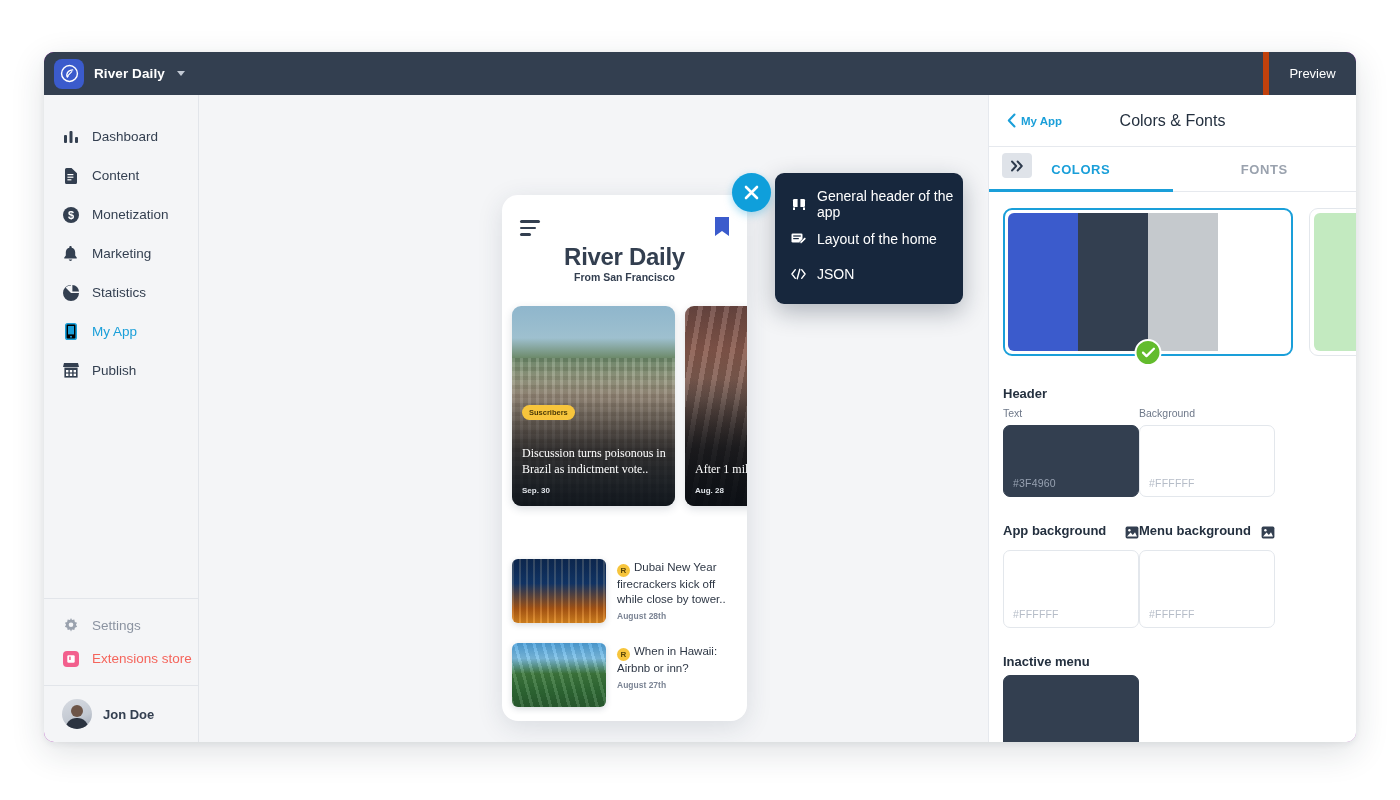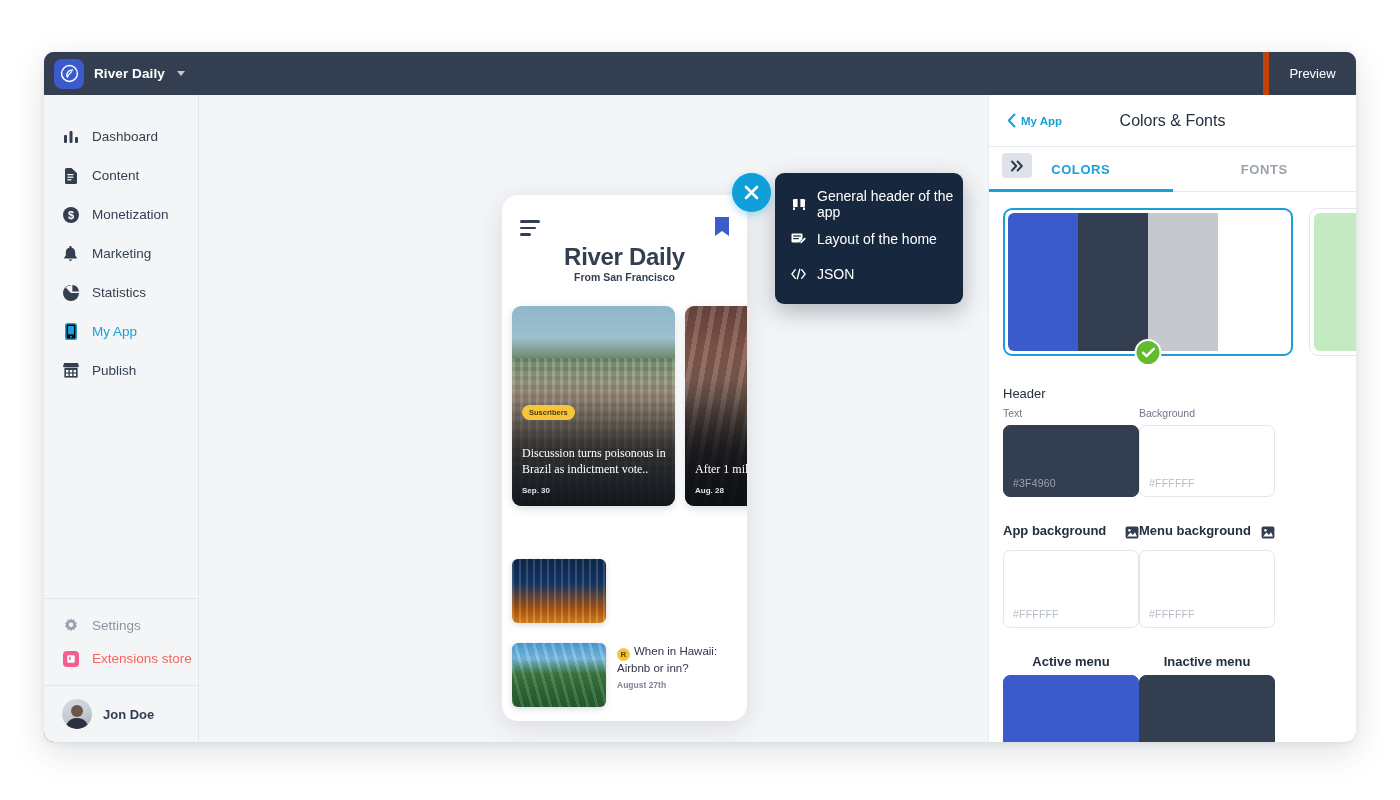--- a/index.html
+++ b/index.html
@@ -283,25 +283,25 @@
   .palette.selected { border: 2px solid #1a9fd9; padding: 3px; }
   .pal-strips { display: flex; height: 100%; border-radius: 6px; overflow: hidden; }
   .pal-strips span { flex: 1; }
   .check {
     position: absolute; left: 50%; bottom: -12px; transform: translateX(-50%);
     width: 27px; height: 27px; border-radius: 50%;
     background: #63bc2d; border: 2px solid #fff;
     display: flex; align-items: center; justify-content: center;
   }
 
-  .sect-title { font-size: 13px; font-weight: 400; color: #24303f; margin: 26px 0 6px 0; }
+  .sect-title { font-size: 13px; font-weight: 700; color: #24303f; margin: 26px 0 6px 0; }
   .grid2 { display: flex; }
   .field { width: 136px; flex: 0 0 136px; }
   .field-label { font-size: 10.5px; color: #6e7889; margin-bottom: 6px; }
-  .field-label.bold { font-size: 13px; font-weight: 700; color: #24303f; text-align: center; }
+  .field-label.bold { font-size: 13px; font-weight: 700; color: #24303f; }
   .lbl-row { display: flex; align-items: center; justify-content: space-between; margin: 26px 0 6px 0; }
   .swatch {
     height: 72px; border-radius: 7px; position: relative;
     border: 1px solid #e3e7ec;
   }
   .swatch .hex {
     position: absolute; left: 9px; bottom: 7px;
     font-size: 10.5px; letter-spacing: .2px;
   }
   .swatch.dark { background: #333f50; border-color: #333f50; }
@@ -477,20 +477,26 @@
           <div class="hero-img street"></div>
           <div class="hero-scrim"></div>
           <div class="hero-title">After 1 milli Europe's fr back</div>
           <div class="hero-date">Aug. 28</div>
         </div>
       </div>
 
       <div class="list">
         <div class="list-item">
           <div class="thumb dubai"></div>
+          <div class="li-body">
+            <div class="li-title">
+              <span class="r-badge">R</span><span>Dubai New Year firecrackers kick off while close by tower..</span>
+            </div>
+            <div class="li-date">August 28th</div>
+          </div>
         </div>
         <div class="list-item">
           <div class="thumb hawaii"></div>
           <div class="li-body">
             <div class="li-title">
               <span class="r-badge">R</span><span>When in Hawaii: Airbnb or inn?</span>
             </div>
             <div class="li-date">August 27th</div>
           </div>
         </div>
@@ -627,24 +633,20 @@
             </span>
           </div>
           <div class="swatch white tall">
             <span class="hex">#FFFFFF</span>
           </div>
         </div>
       </div>
 
       <div class="grid2">
         <div class="field">
-          <div class="field-label bold" style="margin:26px 0 6px 0">Active menu</div>
-          <div class="swatch blue tall"></div>
-        </div>
-        <div class="field">
           <div class="field-label bold" style="margin:26px 0 6px 0">Inactive menu</div>
           <div class="swatch navy tall"></div>
         </div>
       </div>
 
     </div>
   </div>
 
 </div>
 

